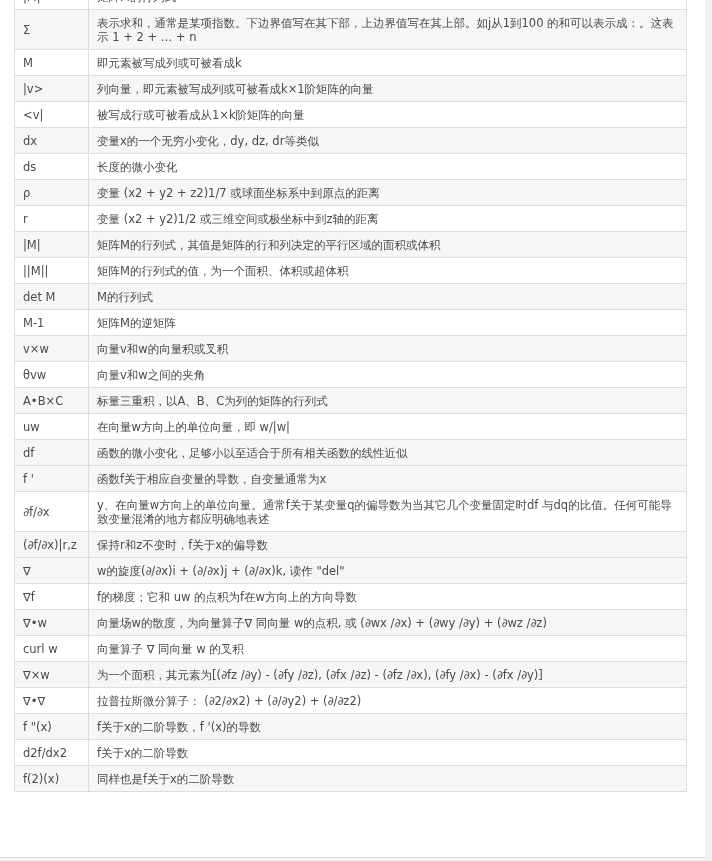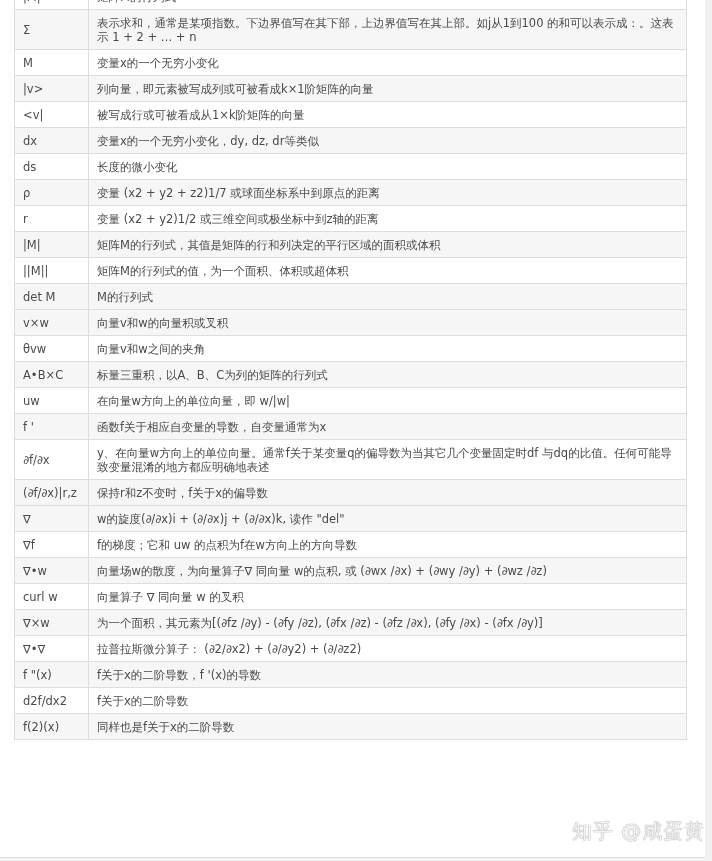--- a/index.html
+++ b/index.html
@@ -60,21 +60,21 @@
           <tr class="even">
             <td class="c1">|M|</td>
             <td class="c2">矩阵M的行列式</td>
           </tr>
           <tr class="odd tall">
             <td class="c1">Σ</td>
             <td class="c2">表示求和，通常是某项指数。下边界值写在其下部，上边界值写在其上部。如j从1到100 的和可以表示成：。这表示 1 + 2 + … + n</td>
           </tr>
           <tr class="even">
             <td class="c1">M</td>
-            <td class="c2">变量x的一个无穷小变化</td>
+            <td class="c2">即元素被写成列或可被看成k</td>
           </tr>
           <tr class="odd">
             <td class="c1">|v&gt;</td>
             <td class="c2">列向量，即元素被写成列或可被看成k×1阶矩阵的向量</td>
           </tr>
           <tr class="even">
             <td class="c1">&lt;v|</td>
             <td class="c2">被写成行或可被看成从1×k阶矩阵的向量</td>
           </tr>
           <tr class="odd">
@@ -98,35 +98,43 @@
             <td class="c2">矩阵M的行列式，其值是矩阵的行和列决定的平行区域的面积或体积</td>
           </tr>
           <tr class="even">
             <td class="c1">||M||</td>
             <td class="c2">矩阵M的行列式的值，为一个面积、体积或超体积</td>
           </tr>
           <tr class="odd">
             <td class="c1">det M</td>
             <td class="c2">M的行列式</td>
           </tr>
+          <tr class="even">
+            <td class="c1">M-1</td>
+            <td class="c2">矩阵M的逆矩阵</td>
+          </tr>
           <tr class="odd">
             <td class="c1">v×w</td>
             <td class="c2">向量v和w的向量积或叉积</td>
           </tr>
           <tr class="even">
             <td class="c1">θvw</td>
             <td class="c2">向量v和w之间的夹角</td>
           </tr>
           <tr class="odd">
             <td class="c1">A•B×C</td>
             <td class="c2">标量三重积，以A、B、C为列的矩阵的行列式</td>
           </tr>
           <tr class="even">
             <td class="c1">uw</td>
             <td class="c2">在向量w方向上的单位向量，即 w/|w|</td>
+          </tr>
+          <tr class="odd">
+            <td class="c1">df</td>
+            <td class="c2">函数的微小变化，足够小以至适合于所有相关函数的线性近似</td>
           </tr>
           <tr class="odd">
             <td class="c1">f '</td>
             <td class="c2">函数f关于相应自变量的导数，自变量通常为x</td>
           </tr>
           <tr class="even tall">
             <td class="c1">∂f/∂x</td>
             <td class="c2">y、在向量w方向上的单位向量。通常f关于某变量q的偏导数为当其它几个变量固定时df 与dq的比值。任何可能导致变量混淆的地方都应明确地表述</td>
           </tr>
           <tr class="odd">
@@ -167,15 +175,14 @@
           </tr>
           <tr class="odd">
             <td class="c1">f(2)(x)</td>
             <td class="c2">同样也是f关于x的二阶导数</td>
           </tr>
         </tbody>
     </table>
   </div>
   <div class="bottom-line"></div>
   <div class="bottom-fade"></div>
-  <div class="watermark">知乎 @咸蛋黄</div>
 </div>
 <div class="side-strip"></div>
 
 </body></html>

